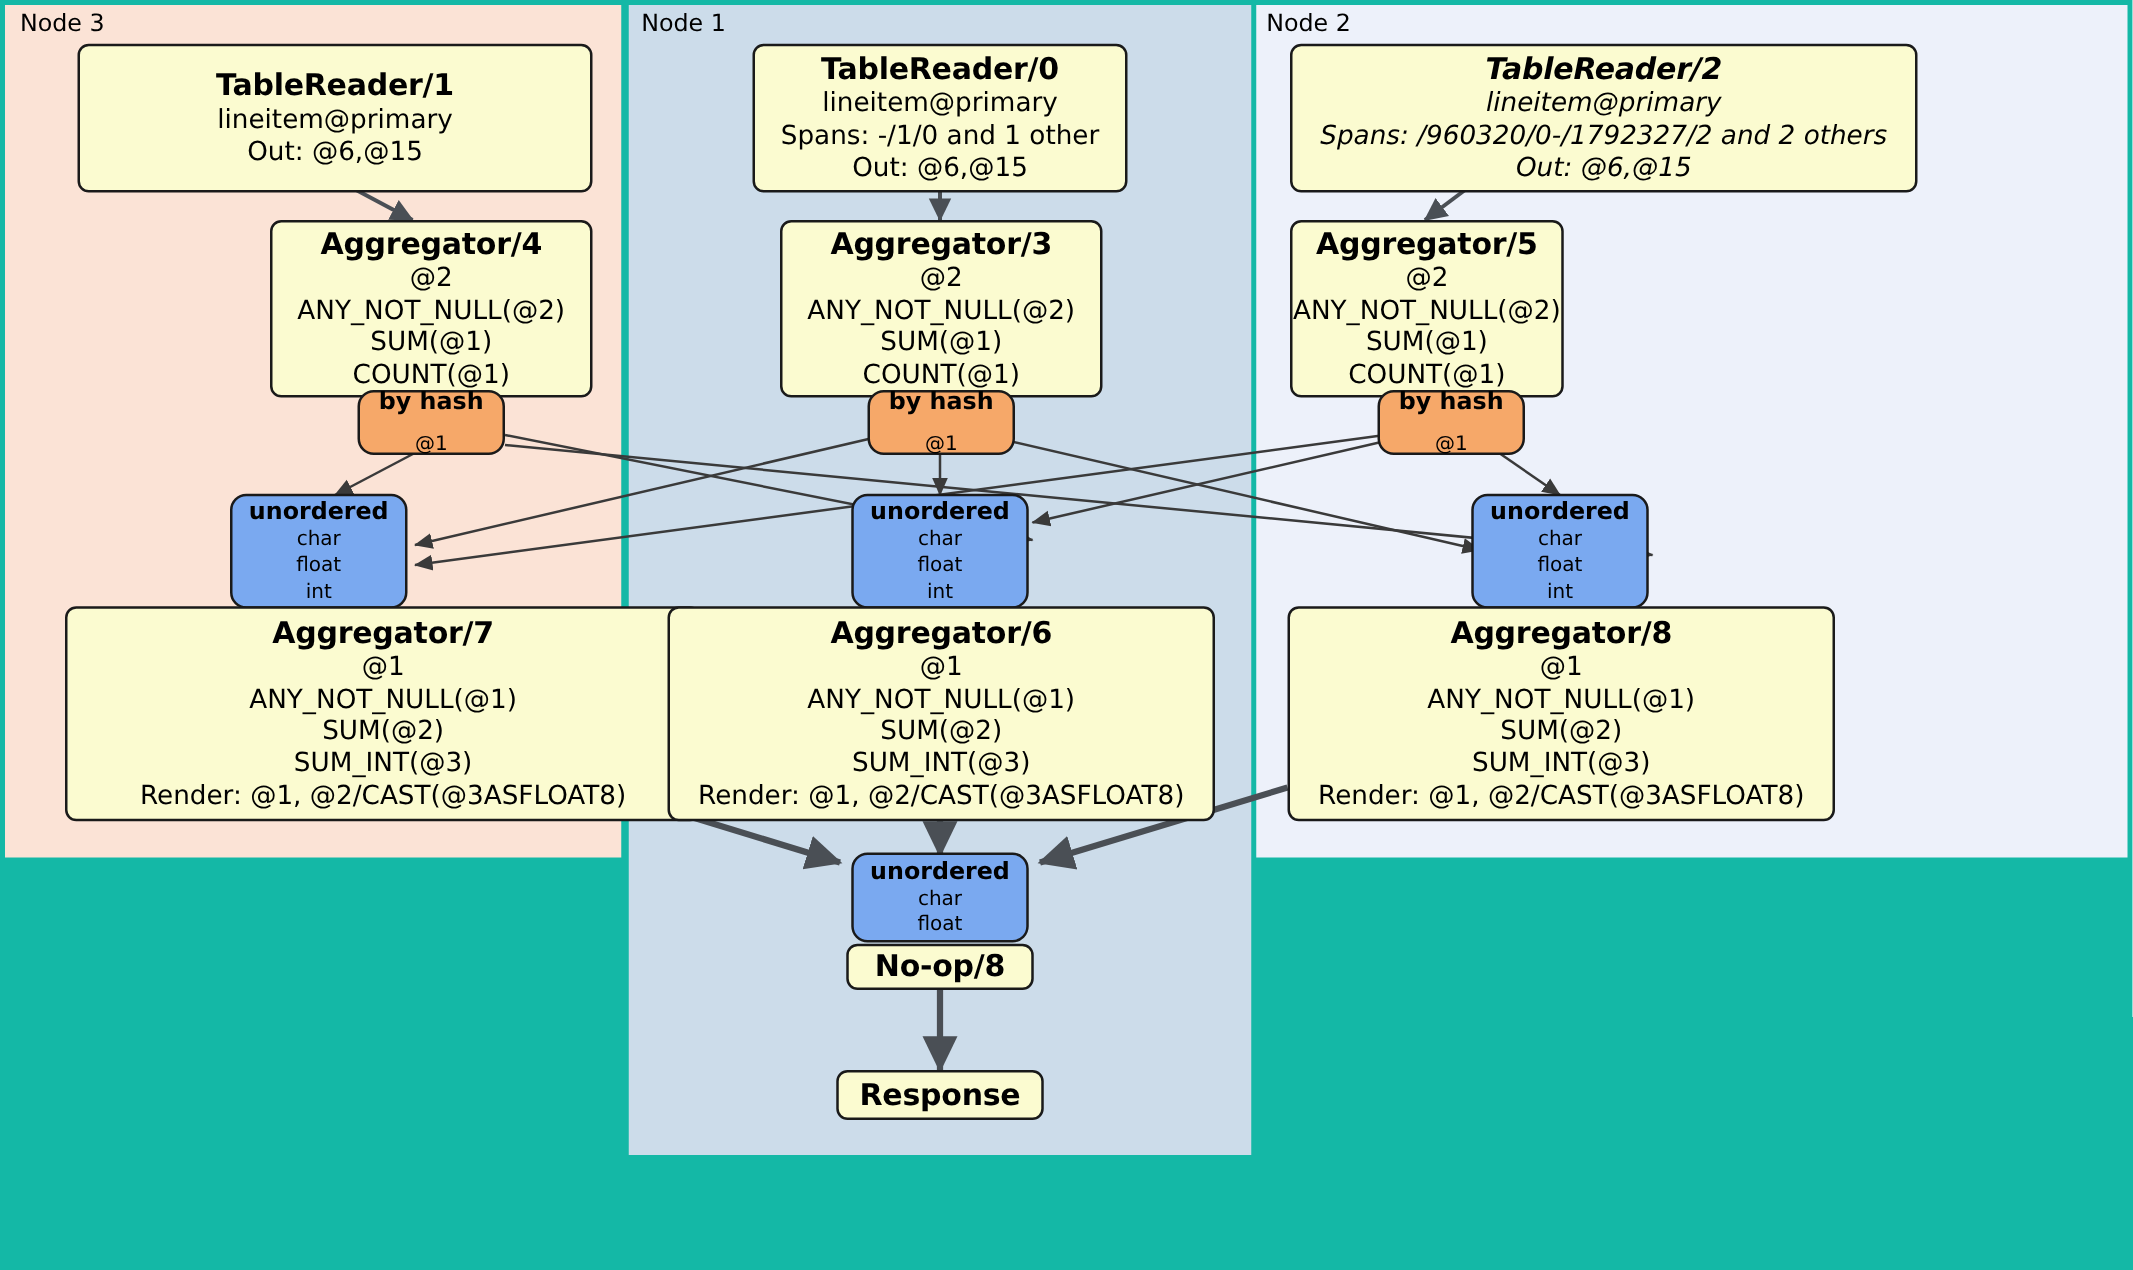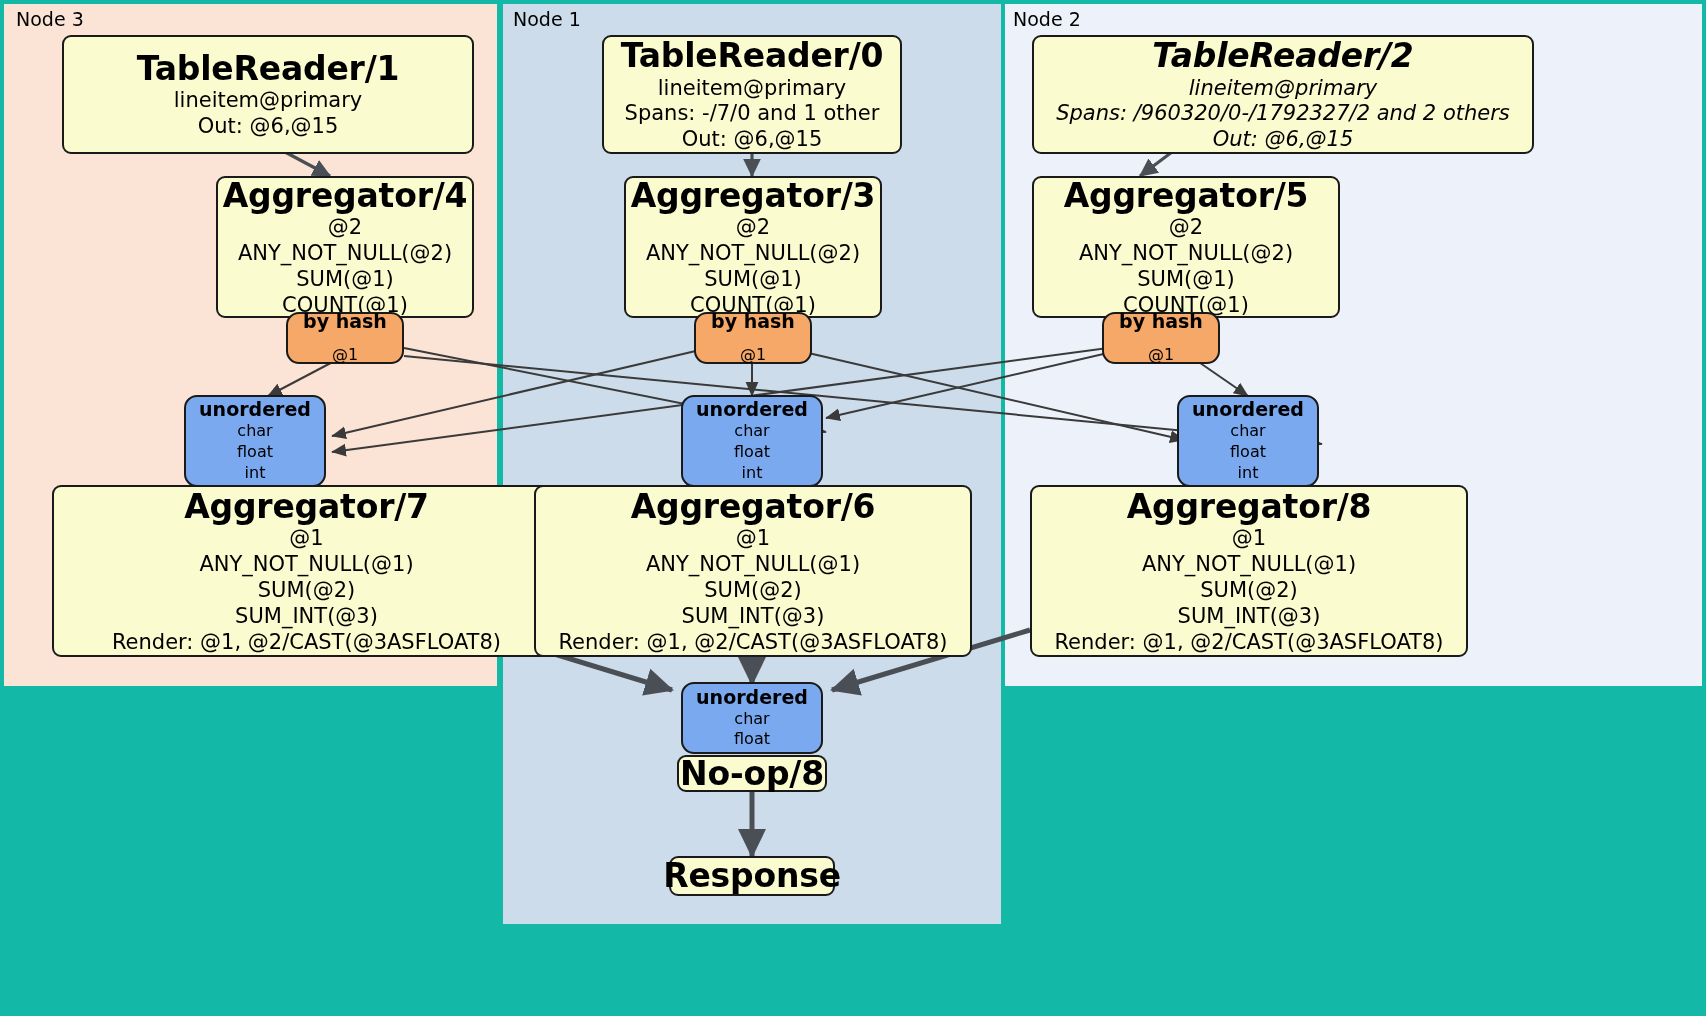--- a/index.html
+++ b/index.html
@@ -52,21 +52,21 @@
     background: #f6a869;
     border-radius: 13px;
     gap: 12px;
   }
   .sink {
     background: #7aa9f0;
     border-radius: 13px;
   }
   .title {
     font-weight: bold;
-    font-size: 33px;
+    font-size: 24px;
     letter-spacing: -0.2px;
     line-height: 1.2;
   }
   .title-sm {
     font-weight: bold;
     font-size: 19px;
     line-height: 1.2;
   }
   .sub {
     font-size: 21px;
@@ -150,21 +150,21 @@
 
   <div class="box proc" style="left:62px; top:35px; width:412px; height:119px;">
     <div class="title">TableReader/1</div>
     <div class="sub">lineitem@primary</div>
     <div class="sub">Out: @6,@15</div>
   </div>
 
   <div class="box proc" style="left:602px; top:35px; width:300px; height:119px;">
     <div class="title">TableReader/0</div>
     <div class="sub">lineitem@primary</div>
-    <div class="sub">Spans: -/7/0 and 1 other</div>
+    <div class="sub">Spans: -/1/0 and 1 other</div>
     <div class="sub">Out: @6,@15</div>
   </div>
 
   <div class="box proc" style="left:1032px; top:35px; width:502px; height:119px;font-style:italic;">
     <div class="title">TableReader/2</div>
     <div class="sub">lineitem@primary</div>
     <div class="sub">Spans: /960320/0-/1792327/2 and 2 others</div>
     <div class="sub">Out: @6,@15</div>
   </div>
 
@@ -177,21 +177,21 @@
   </div>
 
   <div class="box proc" style="left:624px; top:176px; width:258px; height:142px;">
     <div class="title">Aggregator/3</div>
     <div class="sub">@2</div>
     <div class="sub">ANY_NOT_NULL(@2)</div>
     <div class="sub">SUM(@1)</div>
     <div class="sub">COUNT(@1)</div>
   </div>
 
-  <div class="box proc" style="left:1032px; top:176px; width:308px; height:142px;">
+  <div class="box proc" style="left:1032px; top:176px; width:219px; height:142px;">
     <div class="title">Aggregator/5</div>
     <div class="sub">@2</div>
     <div class="sub">ANY_NOT_NULL(@2)</div>
     <div class="sub">SUM(@1)</div>
     <div class="sub">COUNT(@1)</div>
   </div>
 
   <div class="box router" style="left:286px; top:312px; width:118px; height:52px;">
     <div class="title-sm">by hash</div>
     <div class="sub-sm">@1</div>

